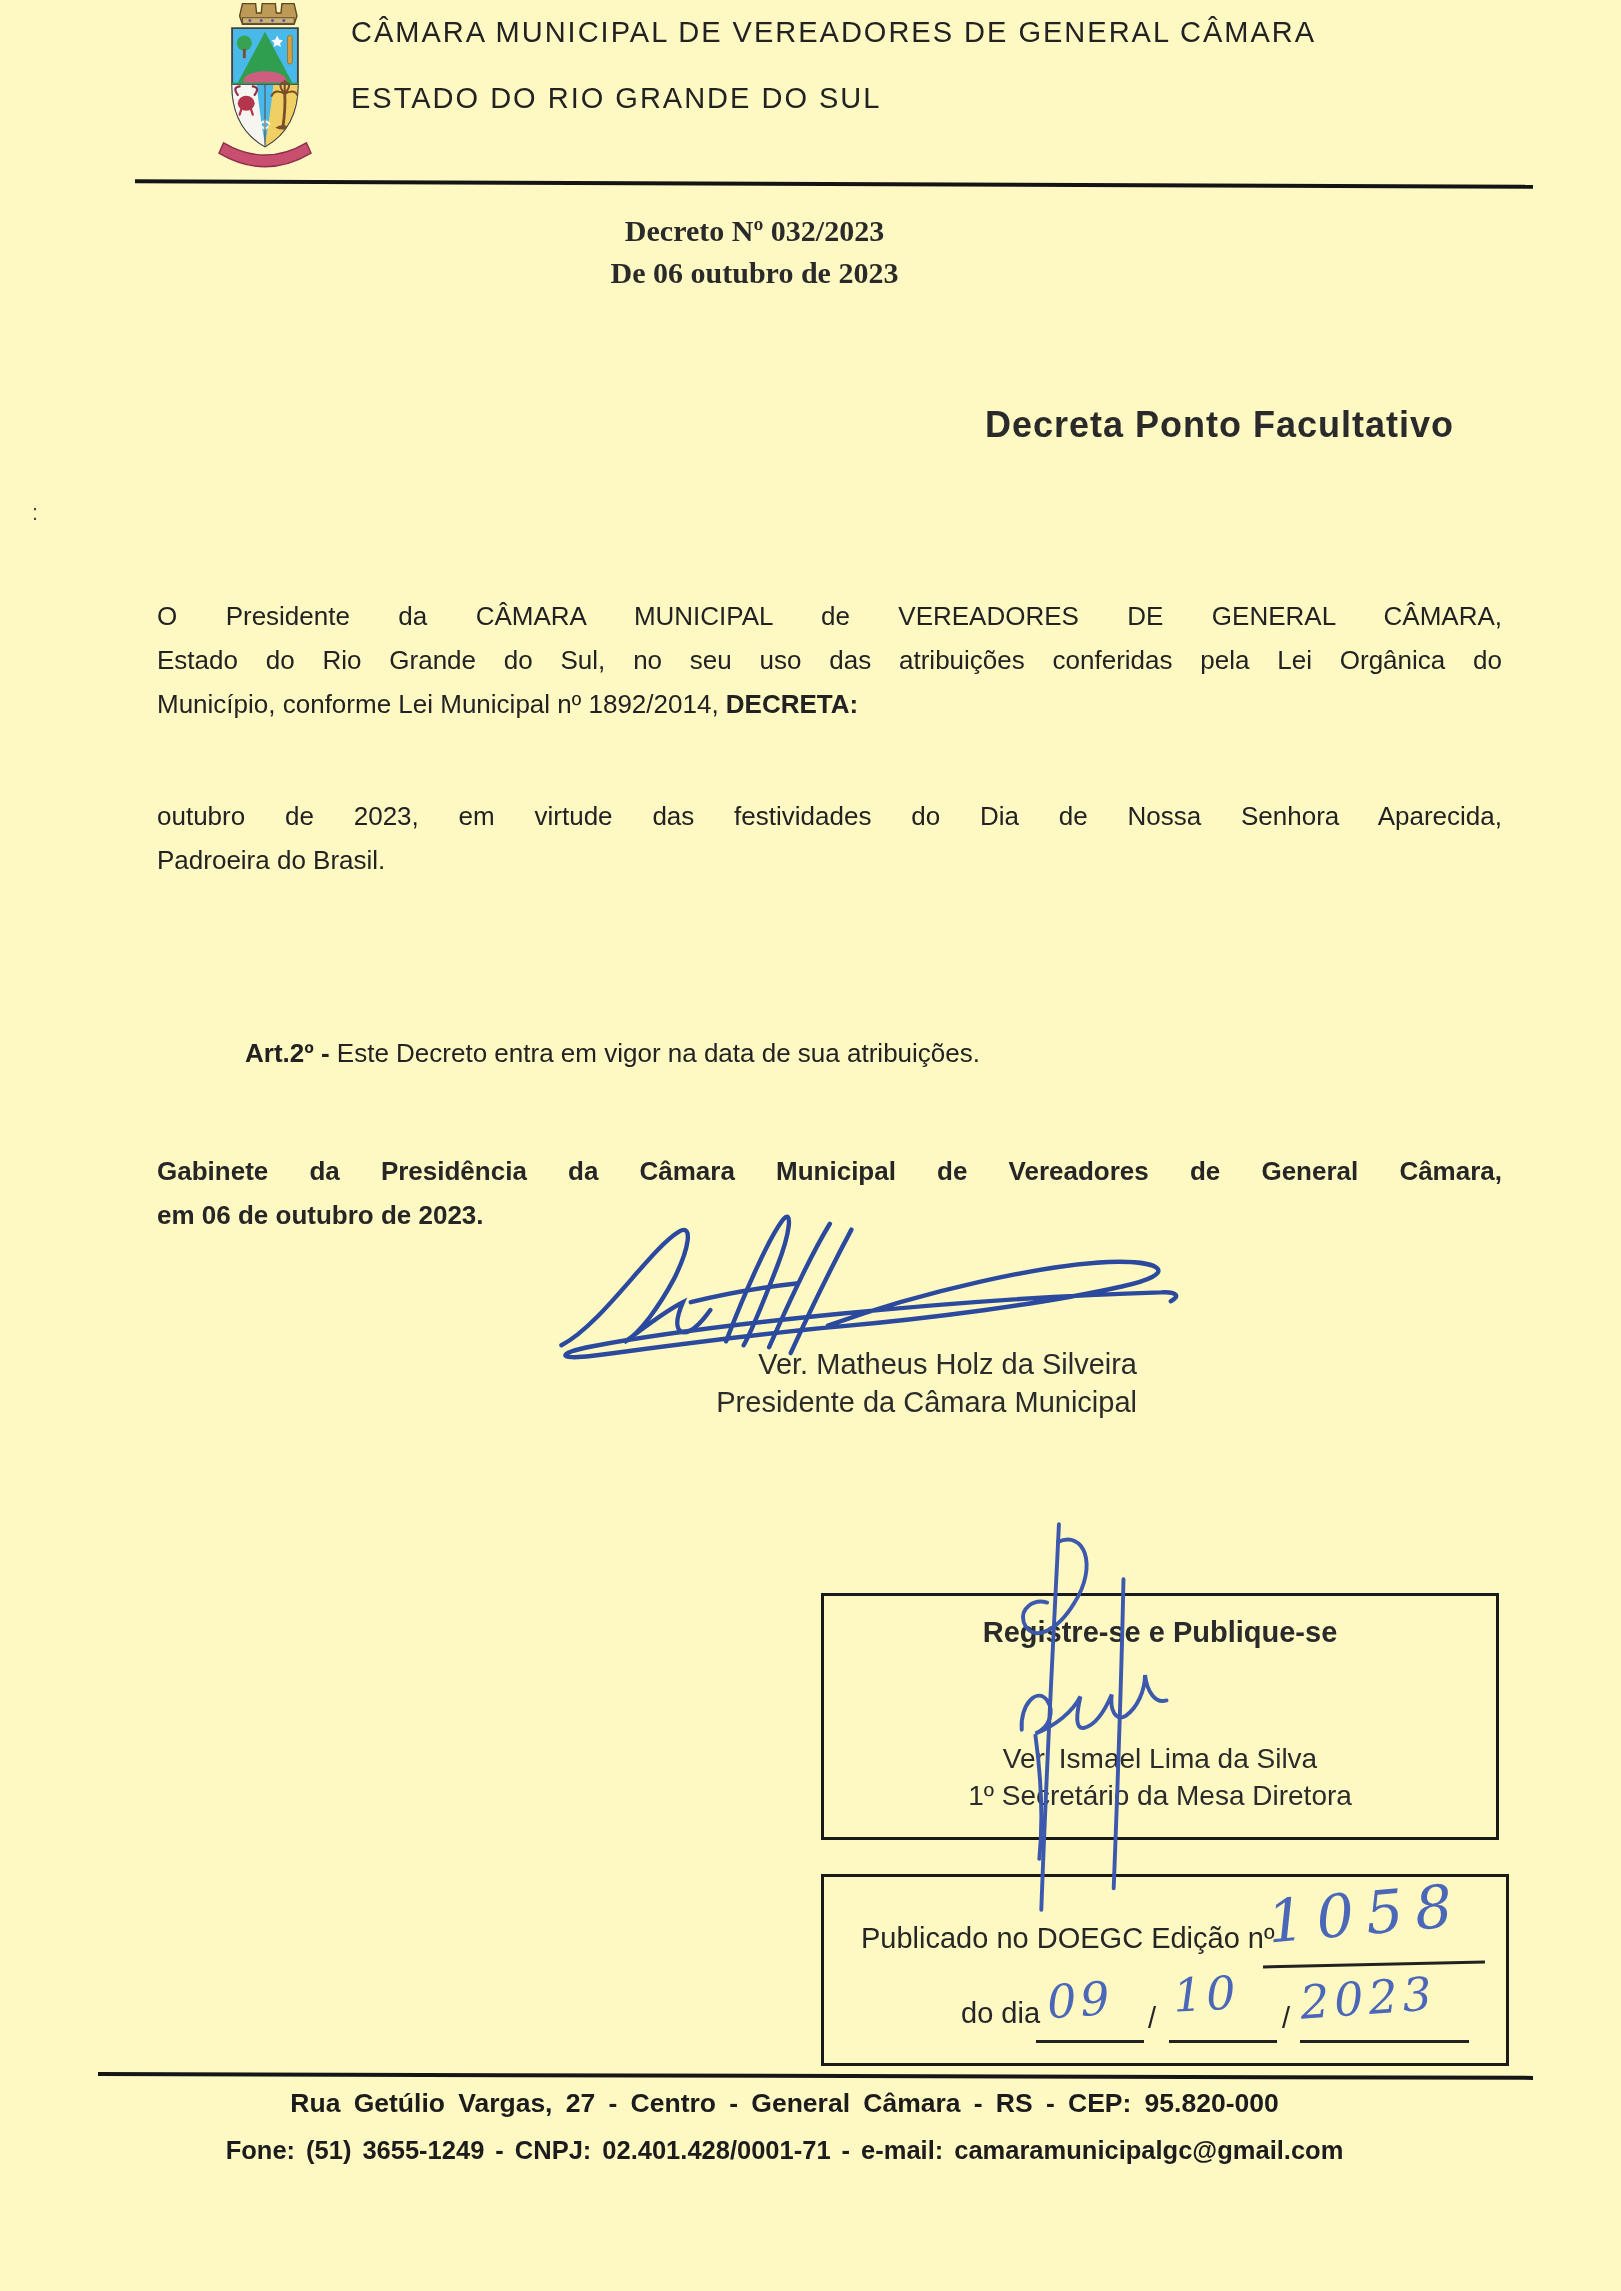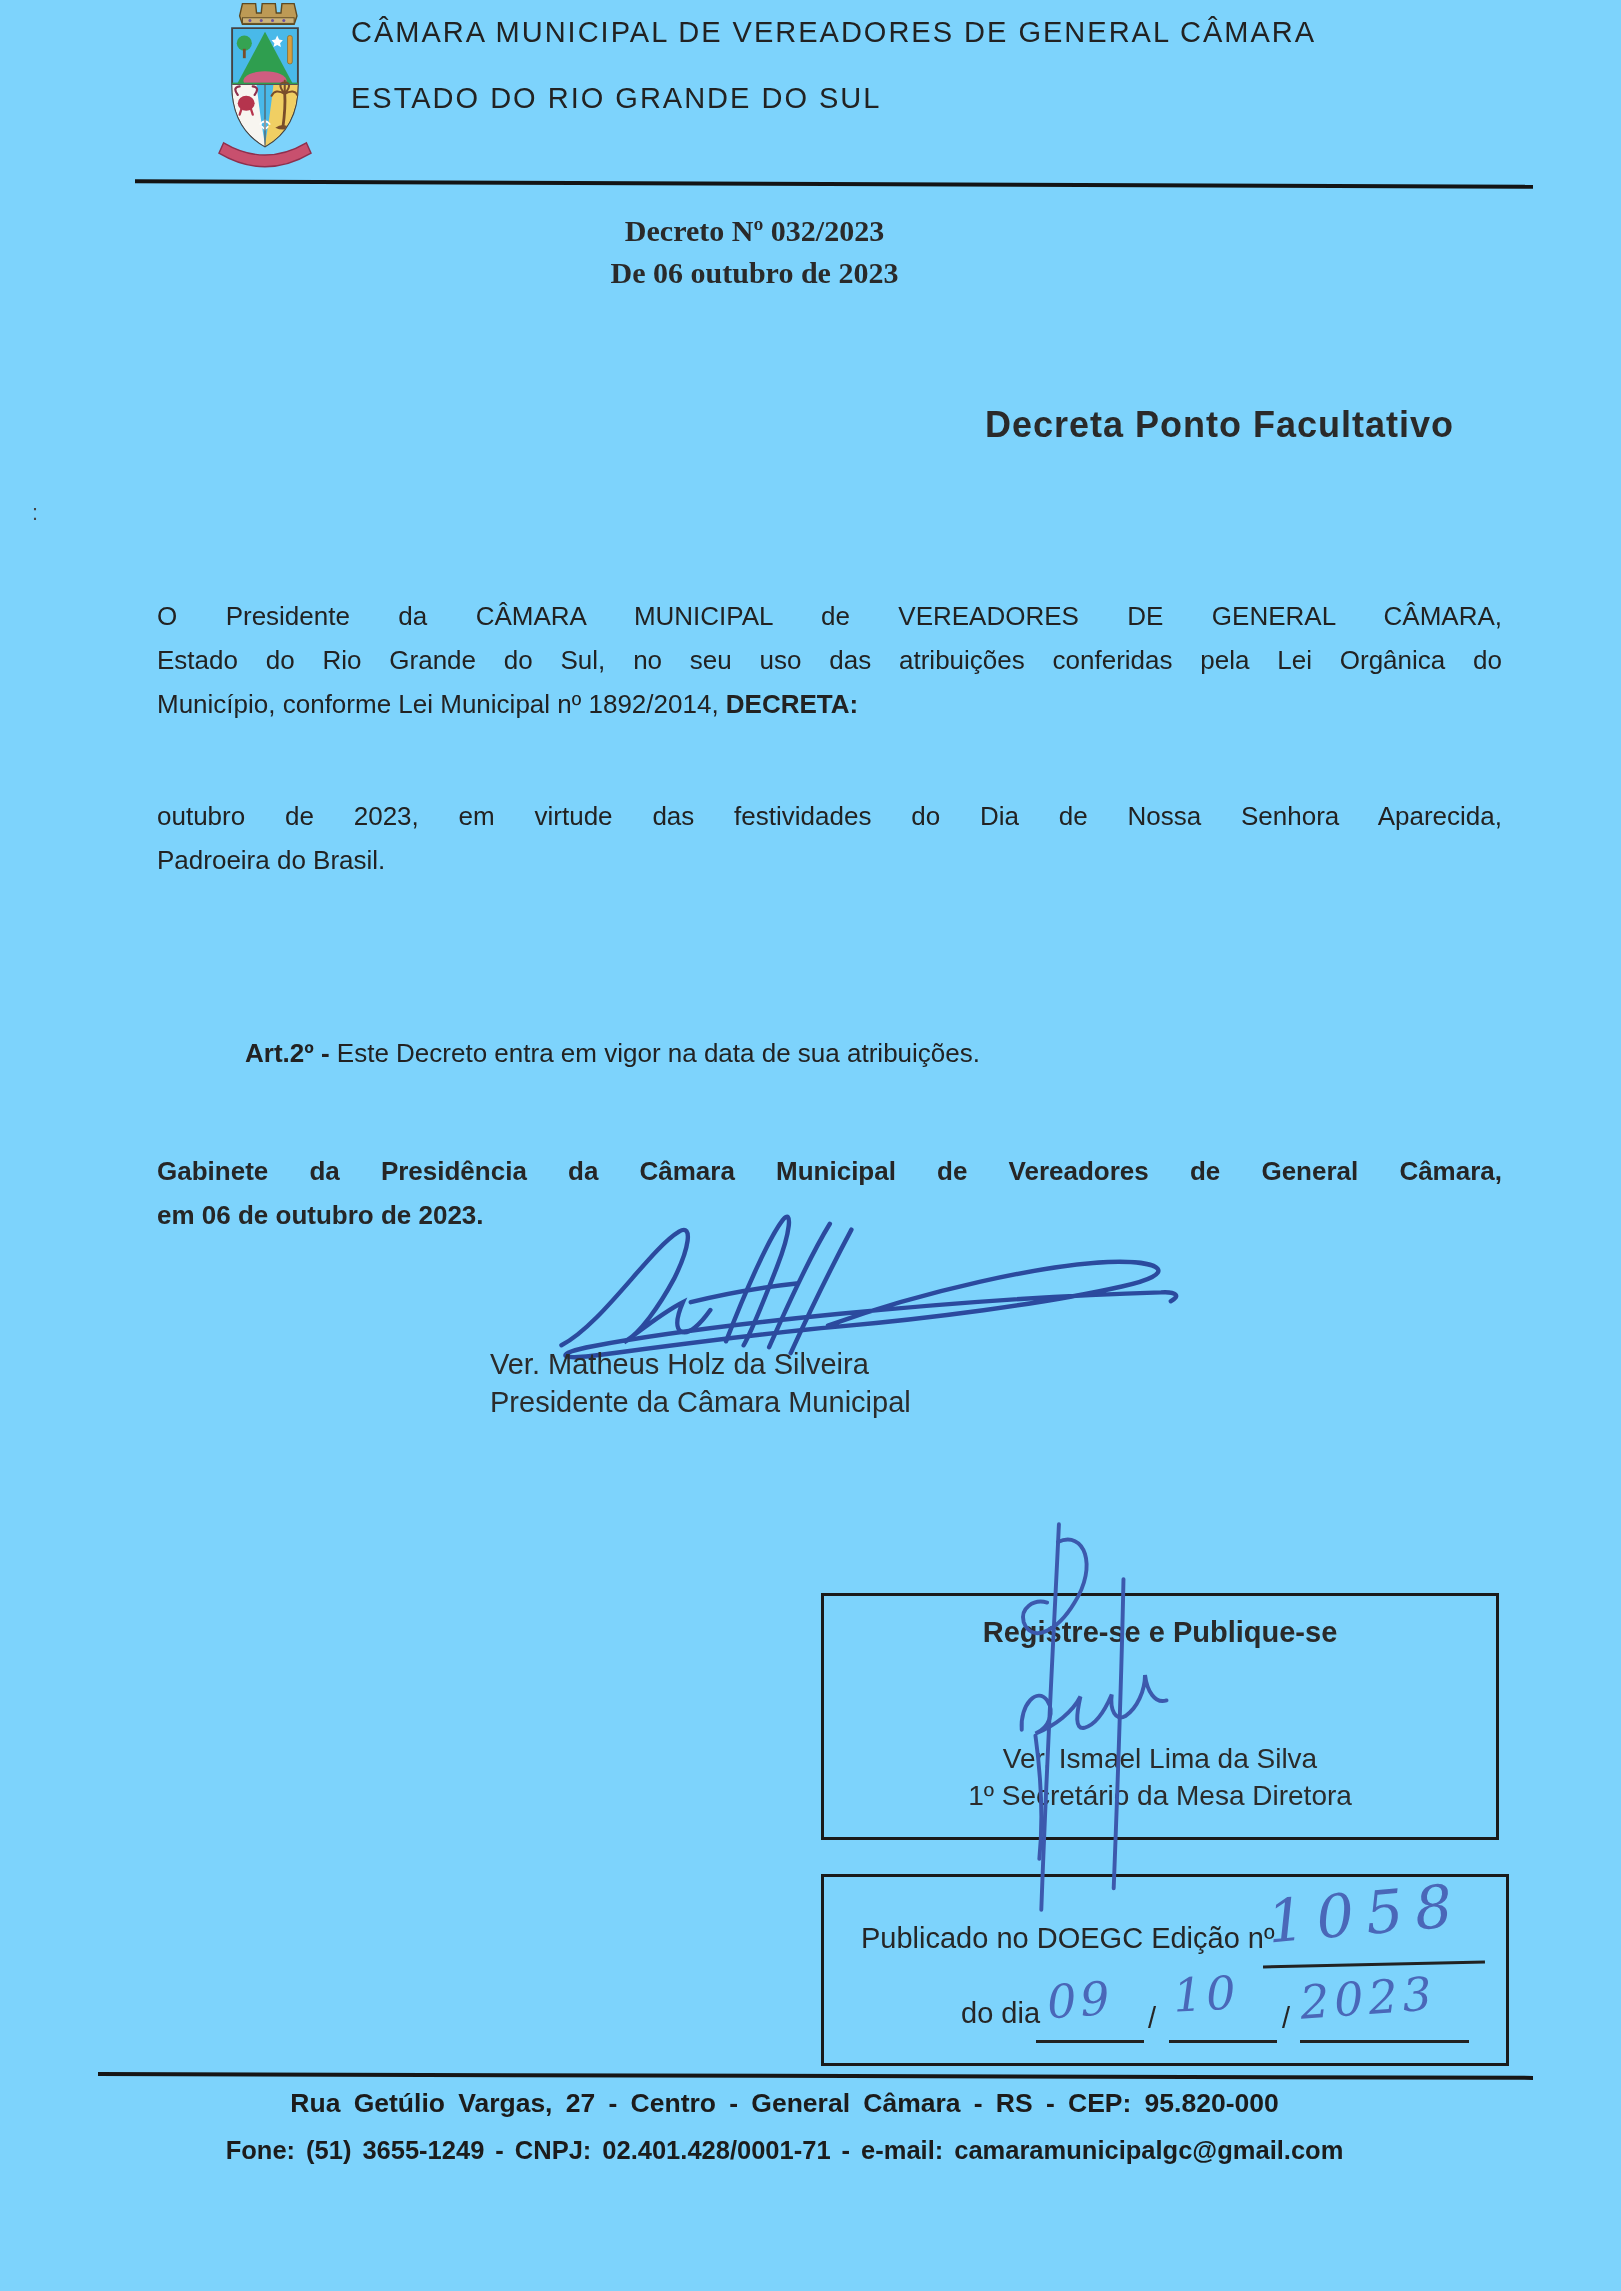--- a/index.html
+++ b/index.html
@@ -1,18 +1,18 @@
 <!DOCTYPE html>
 <html><head>
 <meta charset="utf-8">
 <style>
   html,body{margin:0;padding:0;background:#d9d9d9;}
   .page{
     position:relative;width:1621px;height:2292px;margin:0 auto;
-    background:#7dd3fc;overflow:hidden;
+    background:#fef9c3;overflow:hidden;
     font-family:"Liberation Sans","DejaVu Sans",sans-serif;
     color:#1e1e1e;
   }
   .abs{position:absolute;}
   .b{font-weight:700;}
 
   
   .crest{left:218px;top:0;width:94px;height:169px;}
   .org{left:351px;top:15.7px;width:1176px;font-size:29px;letter-spacing:2px;color:#222;}
   .org .l2{margin-top:33px;}
@@ -28,21 +28,21 @@
   .para{left:157px;width:1345px;font-size:26px;line-height:44px;color:#222;}
   .jline{text-align:justify;text-align-last:justify;}
   .p-preamble{top:594px;}
   .p-art1{top:794px;}
   .p-art2{top:1031px;}
   .p-closing{top:1149px;font-weight:700;color:#262626;}
   .ind{text-indent:88px;}
 
   
   .sig1{left:534px;top:1208px;width:676px;height:155px;}
-  .signer1{left:490px;top:1345px;width:647px;text-align:left;font-size:29px;line-height:38px;color:#2b2b2b;}
+  .signer1{left:490px;top:1345px;width:647px;text-align:right;font-size:29px;line-height:38px;color:#2b2b2b;}
 
   
   .box1{left:821px;top:1593px;width:678px;height:247px;border:3.9px solid #1a1a1a;
     box-sizing:border-box;display:flex;flex-direction:column;align-items:center;
     padding:19.6px 9.8px 23.5px 9.8px;}
   .box1 .title{font-size:29px;font-weight:700;color:#2a2a2a;}
   .box1 .names{margin-top:auto;text-align:center;font-size:28px;line-height:37px;color:#2b2b2b;}
   .sig2{left:965px;top:1522px;width:225px;height:392px;z-index:3;}
 
   

